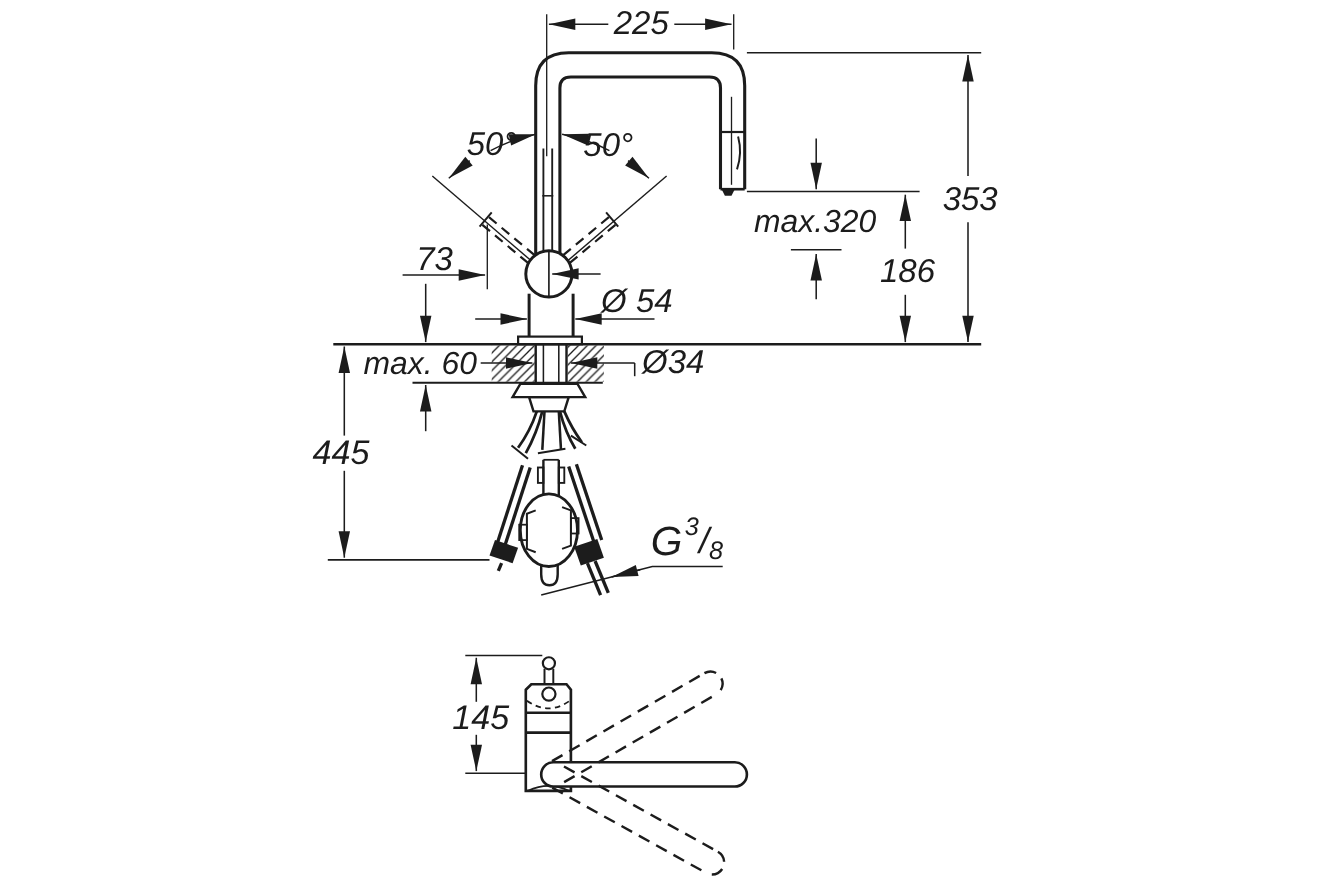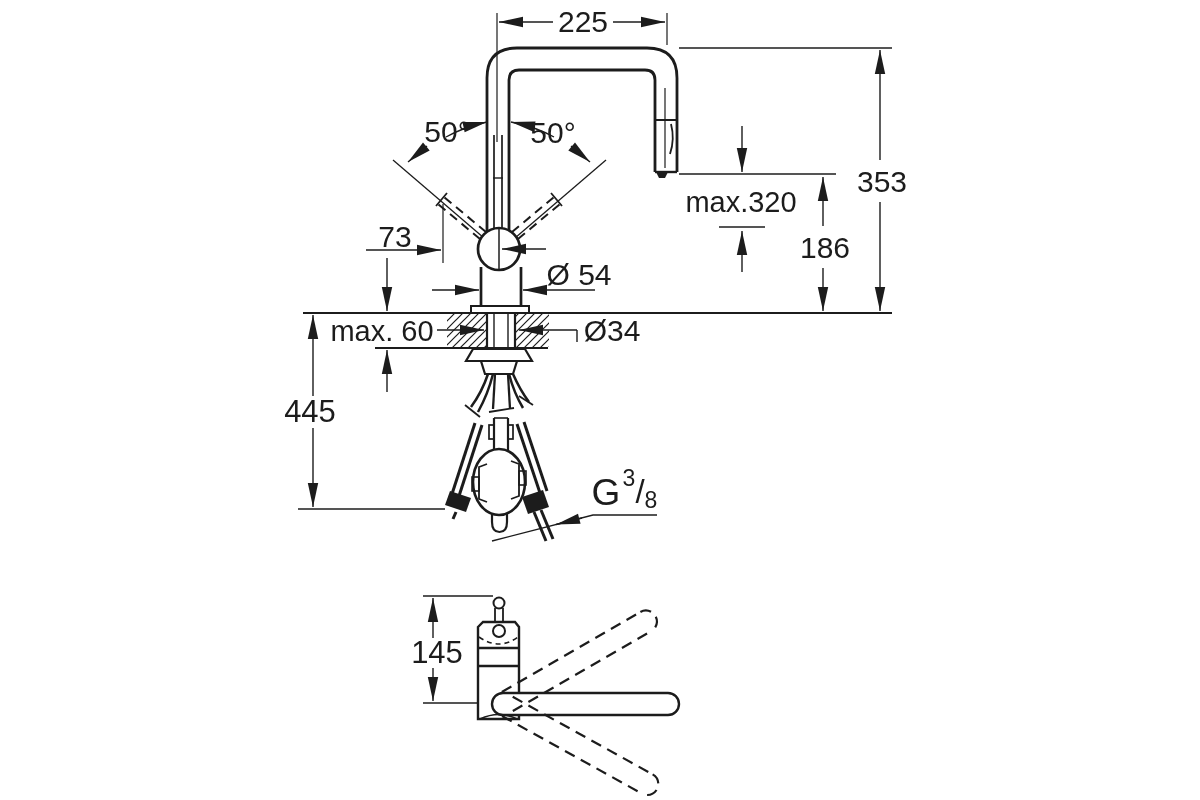--- a/index.html
+++ b/index.html
@@ -1,16 +1,16 @@
 <!DOCTYPE html>
 <html><head>
 <meta charset="utf-8">
 <style>
   html,body{margin:0;padding:0;background:#ffffff;}
-  .stage{width:1200px;height:800px;background:#ffffff;position:relative;overflow:hidden;}
+  .stage{width:1200px;height:800px;background:#ffffff;position:relative;overflow:hidden;font-style:italic;}
   svg{display:block;}
   text{font-family:"Liberation Sans","DejaVu Sans",sans-serif;fill:#1c1c1c;}
   .ln{stroke:#1c1c1c;fill:none;}
 </style>
 </head>
 <body>
 
 <div class="stage">
 <svg width="1200" height="800" viewBox="0 0 1200 800">
   <defs>

